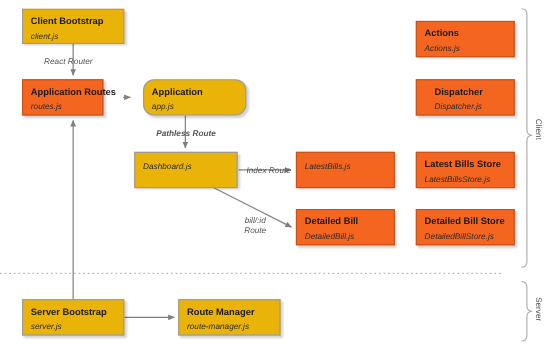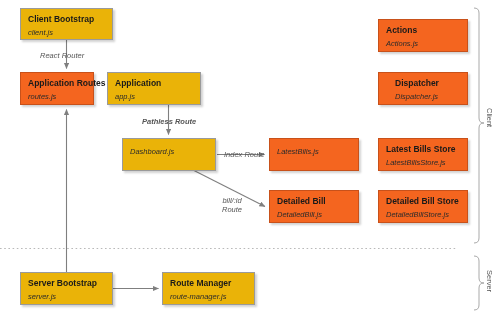--- a/index.html
+++ b/index.html
@@ -107,21 +107,21 @@
   <div class="node" style="left:20px; top:8px; width:93px; height:32px;">
     <div class="title">Client Bootstrap</div>
     <div class="file">client.js</div>
   </div>
 
   <div class="node orange" style="left:20px; top:72px; width:74px; height:33px;">
     <div class="title">Application Routes</div>
     <div class="file">routes.js</div>
   </div>
 
-  <div class="node" style="left:107px; top:72px; width:94px; height:33px;">
+  <div class="node" style="left:130px; top:72px; width:94px; height:33px;border-radius:10px;">
     <div class="title">Application</div>
     <div class="file">app.js</div>
   </div>
 
   <div class="node" style="left:122px; top:138px; width:94px; height:33px;">
     <div class="file">Dashboard.js</div>
   </div>
 
   <div class="node orange" style="left:269px; top:138px; width:90px; height:33px;">
     <div class="file">LatestBills.js</div>

